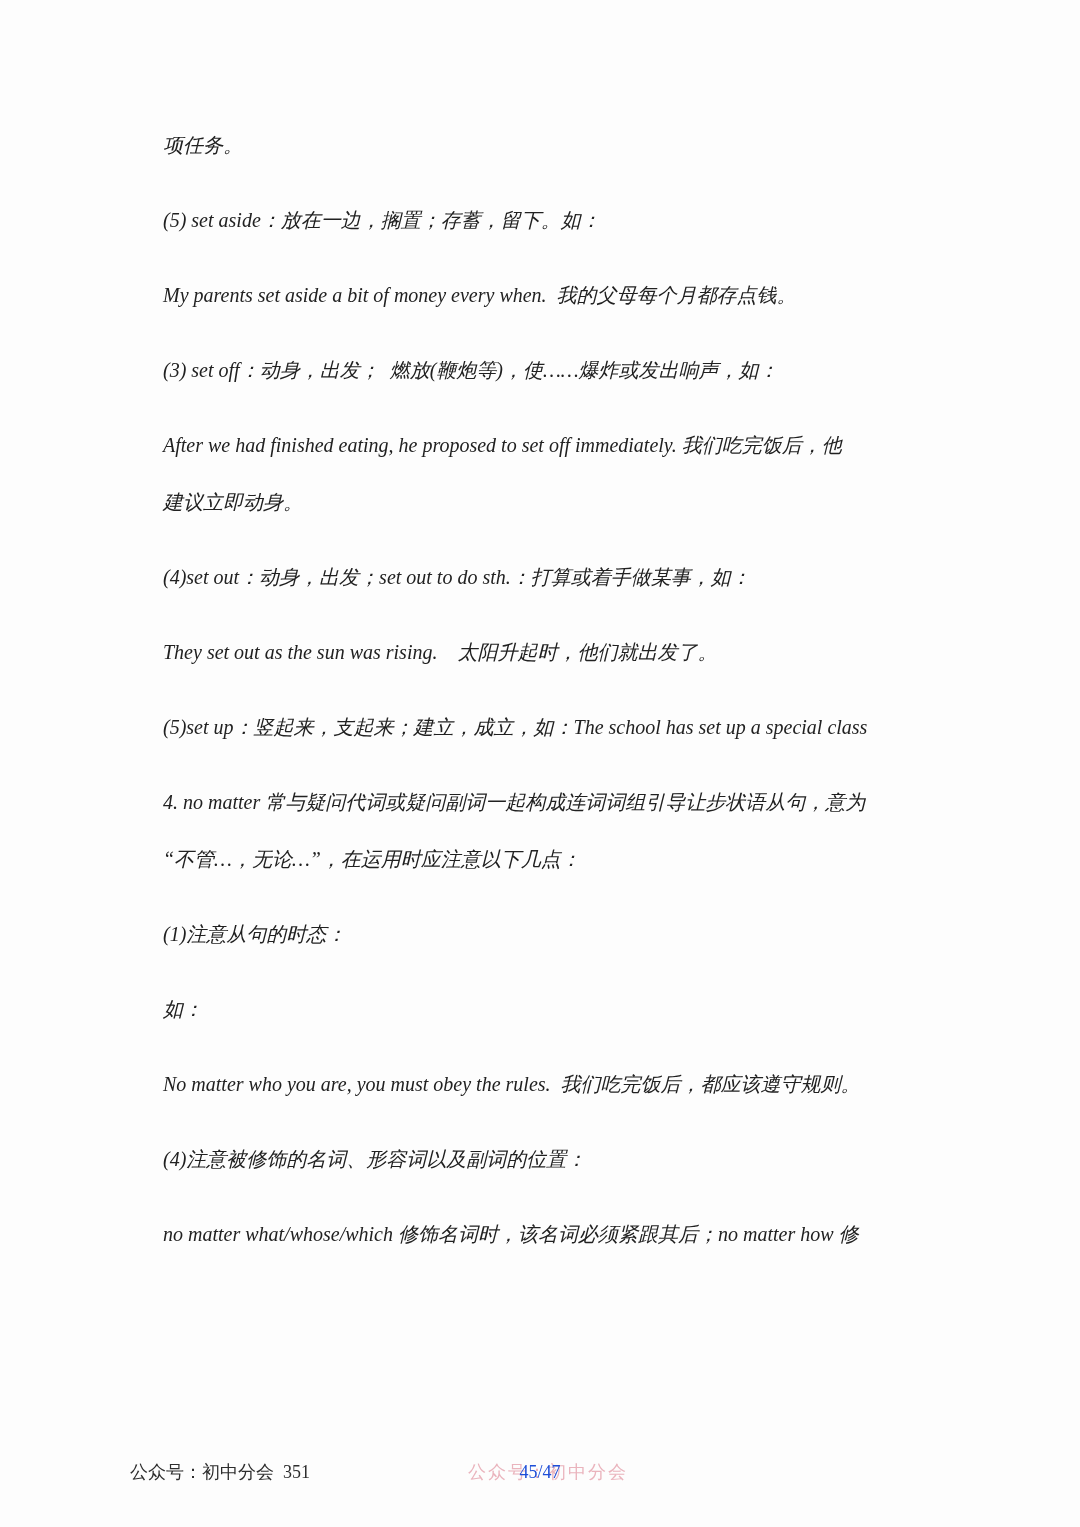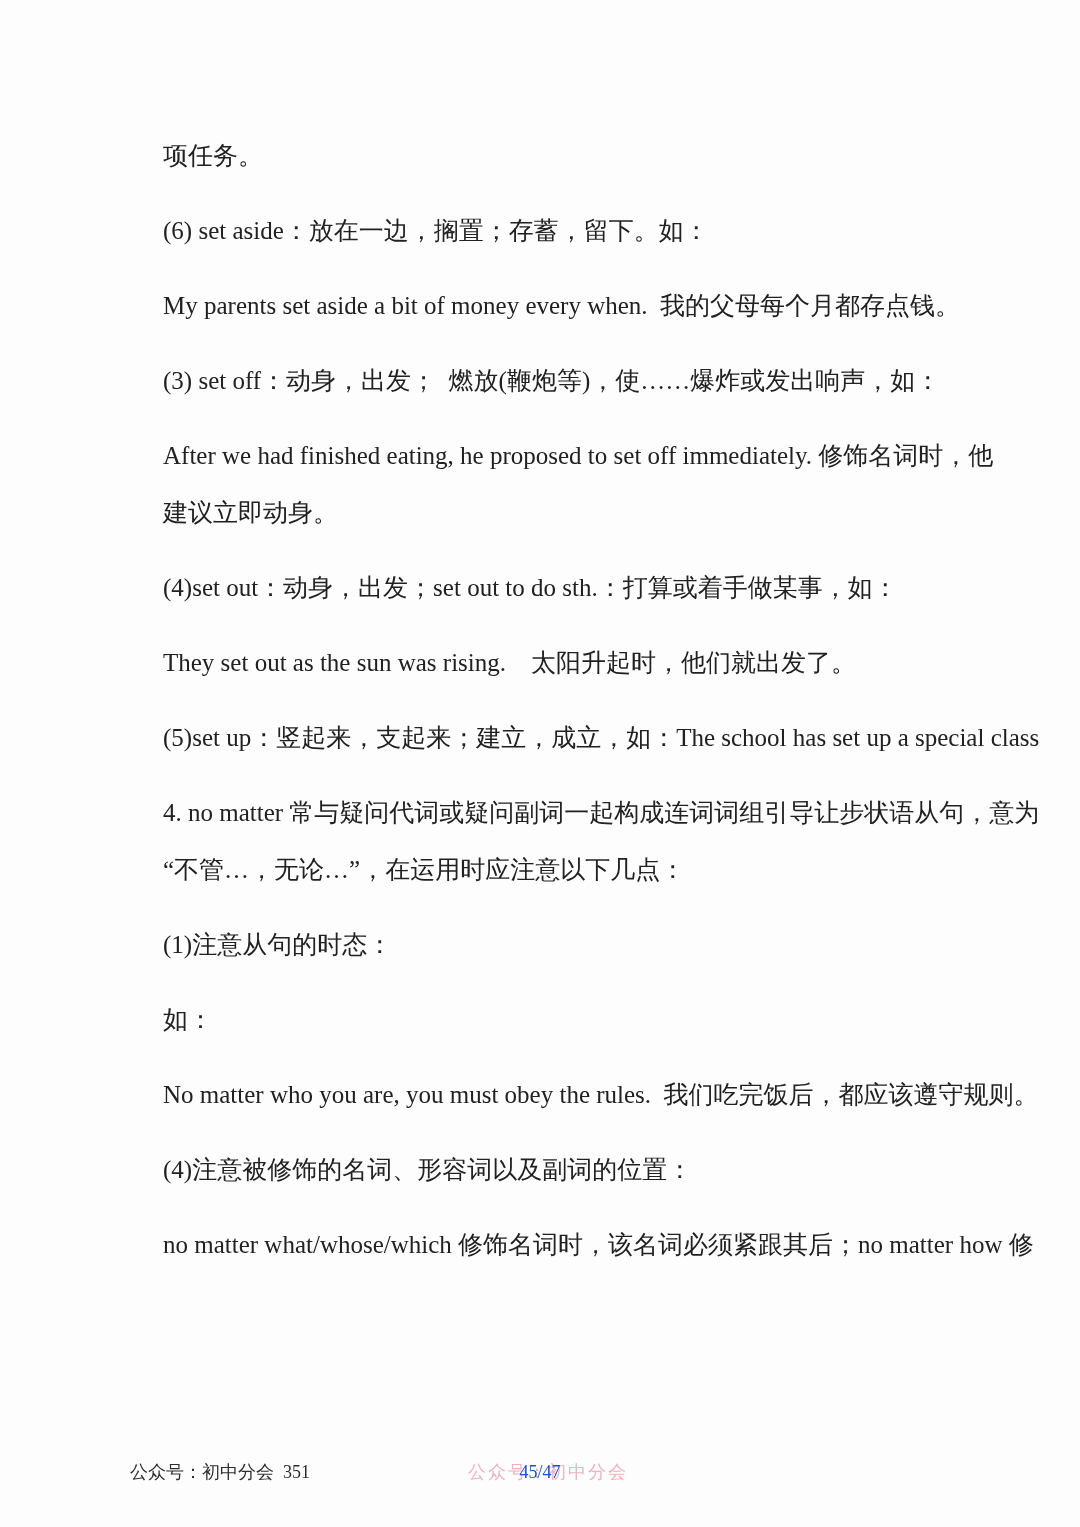--- a/index.html
+++ b/index.html
@@ -12,23 +12,24 @@
     width: 1080px;
     height: 1527px;
     background: #fdfdfd;
     font-family: "Liberation Serif", "DejaVu Serif", serif;
     color: #212121;
     overflow: hidden;
   }
   .content {
     position: absolute;
     left: 163px;
-    top: 127px;
+    top: 117px;
     width: 880px;
-    font-size: 25px;
+    font-size: 20px;
+    font-style: italic;
   }
   .para {
     margin: 0 0 18px 0;
   }
   .line {
     line-height: 57px;
     white-space: pre;
   }
   .footer {
     position: absolute;
@@ -78,33 +79,33 @@
 
 <div class="page">
 
   <div class="content">
 
     <div class="para">
       <div class="line">项任务。</div>
     </div>
 
     <div class="para">
-      <div class="line">(6) set aside：放在一边，搁置；存蓄，留下。如：</div>
+      <div class="line">(5) set aside：放在一边，搁置；存蓄，留下。如：</div>
     </div>
 
     <div class="para">
       <div class="line">My parents set aside a bit of money every when.  我的父母每个月都存点钱。</div>
     </div>
 
     <div class="para">
       <div class="line">(3) set off：动身，出发；  燃放(鞭炮等)，使……爆炸或发出响声，如：</div>
     </div>
 
     <div class="para">
-      <div class="line">After we had finished eating, he proposed to set off immediately. 修饰名词时，他</div>
+      <div class="line">After we had finished eating, he proposed to set off immediately. 我们吃完饭后，他</div>
       <div class="line">建议立即动身。</div>
     </div>
 
     <div class="para">
       <div class="line">(4)set out：动身，出发；set out to do sth.：打算或着手做某事，如：</div>
     </div>
 
     <div class="para">
       <div class="line">They set out as the sun was rising.    太阳升起时，他们就出发了。</div>
     </div>

